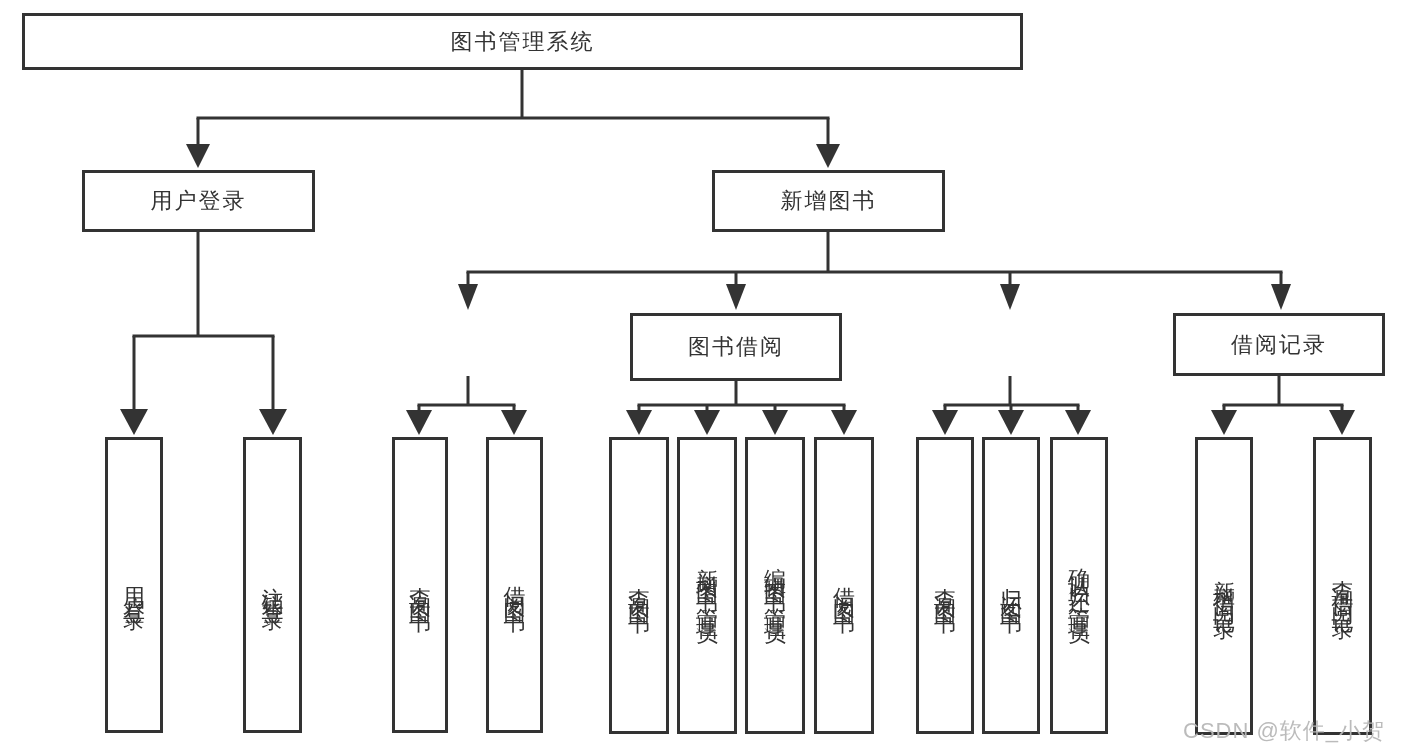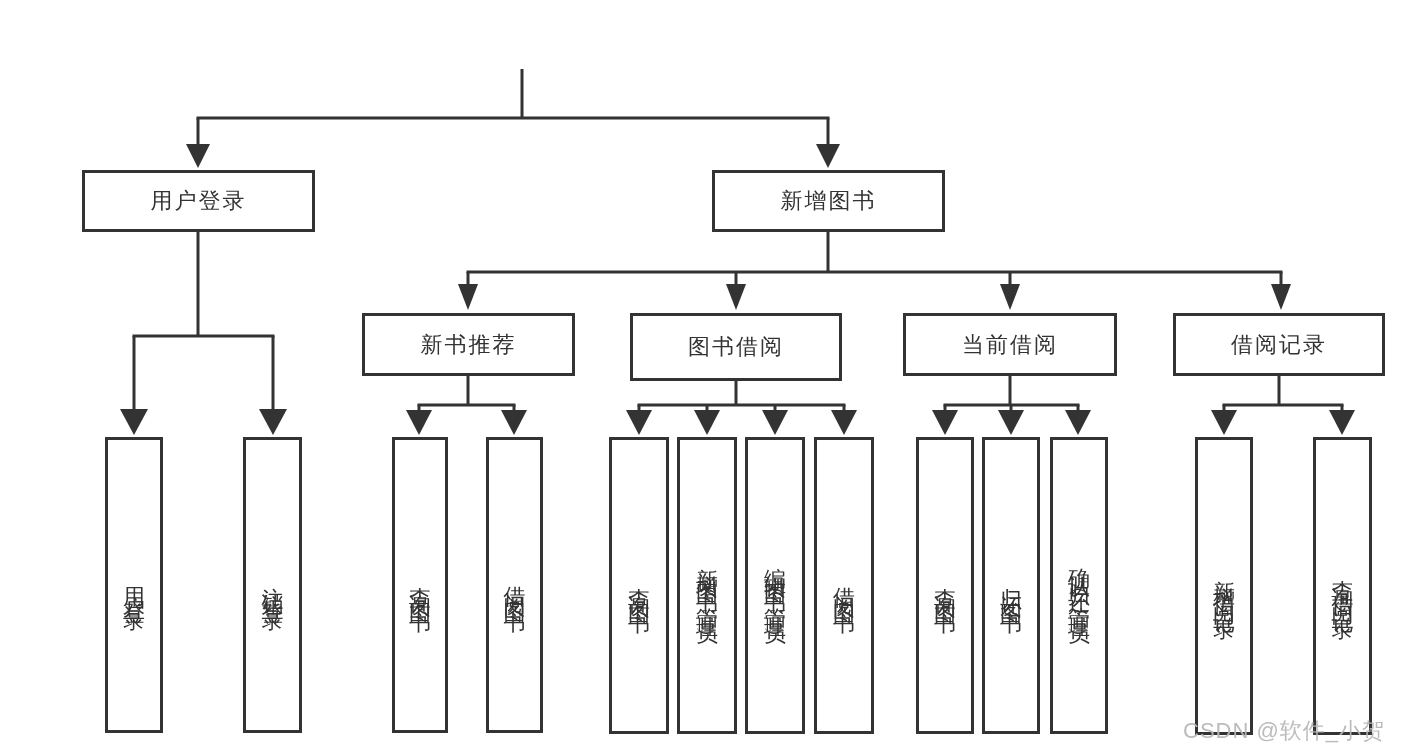--- a/index.html
+++ b/index.html
@@ -95,36 +95,33 @@
       <polygon points="762,410 788,410 775,435"></polygon>
       <polygon points="831,410 857,410 844,435"></polygon>
       <polygon points="932,410 958,410 945,435"></polygon>
       <polygon points="998,410 1024,410 1011,435"></polygon>
       <polygon points="1065,410 1091,410 1078,435"></polygon>
       <polygon points="1211,410 1237,410 1224,435"></polygon>
       <polygon points="1329,410 1355,410 1342,435"></polygon>
     </g>
   </svg>
 
+  <div class="box h" style="left:22px;top:13px;width:1001px;height:57px">
+    <span class="lbl">图书管理系统</span>
+  </div>
 
   <div class="box h" style="left:82px;top:170px;width:233px;height:62px">
     <span class="lbl">用户登录</span>
   </div>
   <div class="box h" style="left:712px;top:170px;width:233px;height:62px">
     <span class="lbl">新增图书</span>
   </div>
 
-  <div class="box h" style="left:362px;top:313px;width:213px;height:63px">
-    <span class="lbl">新书推荐</span>
-  </div>
   <div class="box h" style="left:630px;top:313px;width:212px;height:68px">
     <span class="lbl">图书借阅</span>
-  </div>
-  <div class="box h" style="left:903px;top:313px;width:214px;height:63px">
-    <span class="lbl">当前借阅</span>
   </div>
   <div class="box h" style="left:1173px;top:313px;width:212px;height:63px">
     <span class="lbl">借阅记录</span>
   </div>
 
   <div class="box v" style="left:105px;top:437px;width:58px;height:296px">
     <span class="lbl">用户登录</span>
   </div>
   <div class="box v" style="left:243px;top:437px;width:59px;height:296px">
     <span class="lbl">注销登录</span>

